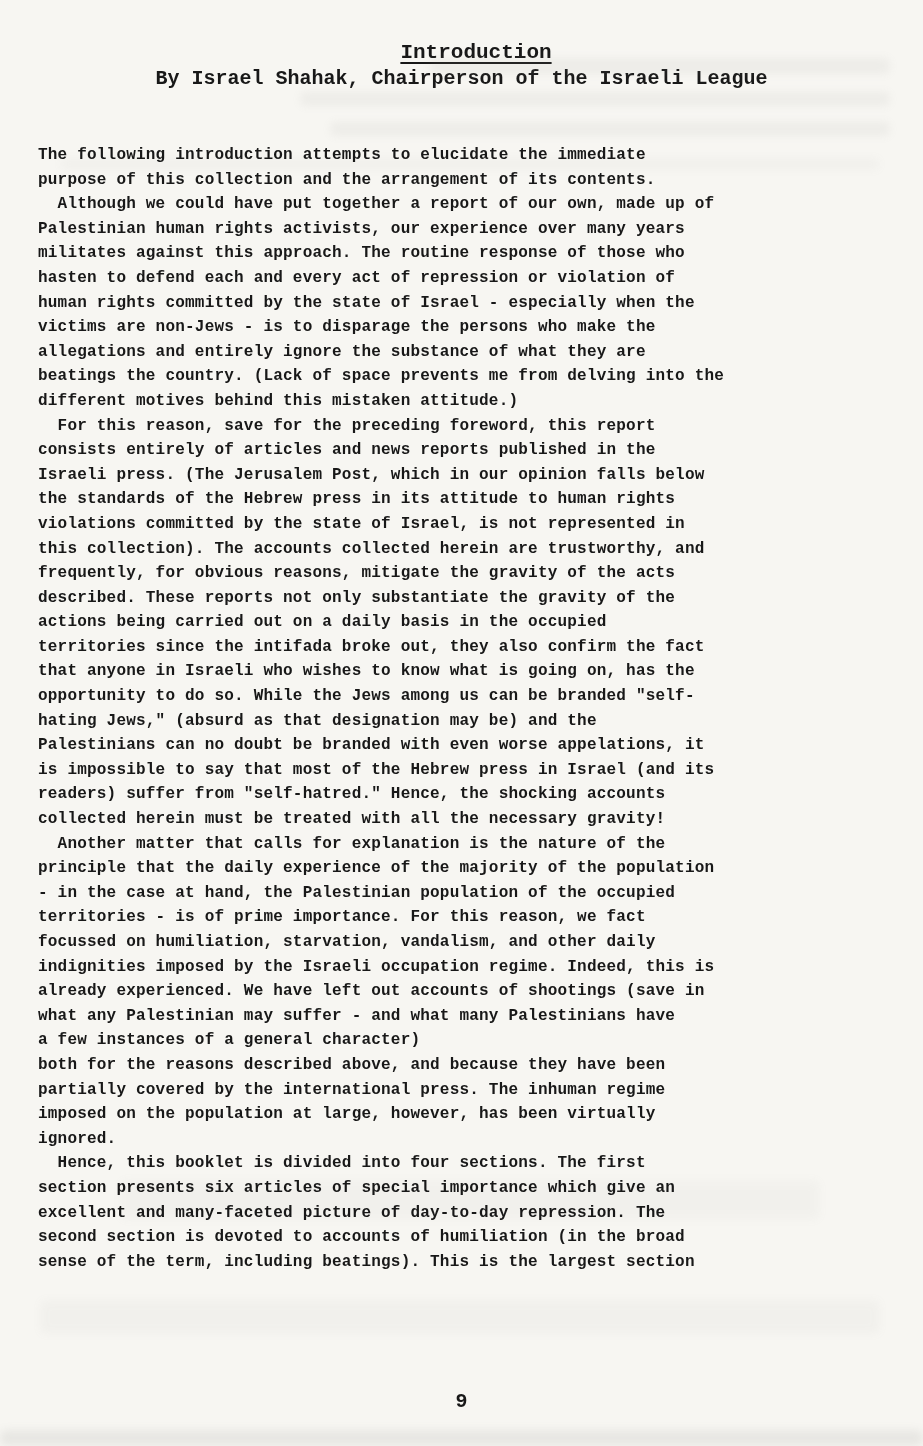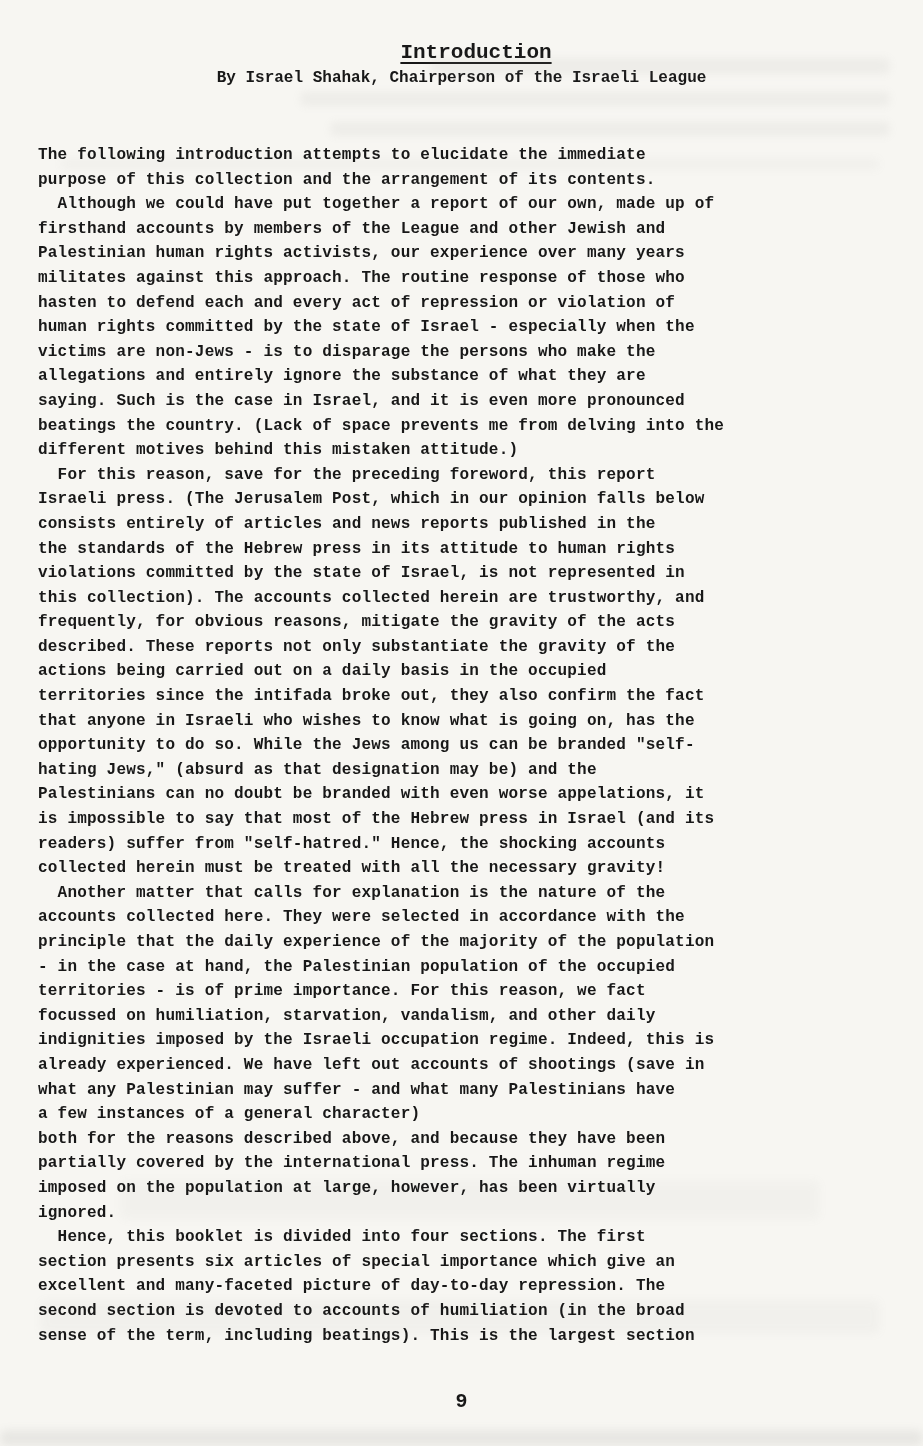--- a/index.html
+++ b/index.html
@@ -43,21 +43,21 @@
     line-height: 26px;
     padding-left: 29px;
   }
   .title-text {
     text-decoration: underline;
     text-underline-offset: 4px;
     text-decoration-thickness: 2px;
   }
   .byline {
     text-align: center;
-    font-size: 16px;
+    font-size: 20px;
     font-weight: 700;
     line-height: 25px;
     white-space: pre;
   }
   .body-text {
     position: absolute;
     left: 38px;
     top: 143px;
     width: 860px;
     font-size: 16px;
@@ -93,49 +93,46 @@
 
   <h1 class="title-row"><span class="title-text">Introduction</span></h1>
 
   <div class="byline">By Israel Shahak, Chairperson of the Israeli League</div>
 
 
   <div class="body-text">
       <div class="line">The following introduction attempts to elucidate the immediate</div>
       <div class="line">purpose of this collection and the arrangement of its contents.</div>
       <div class="line">  Although we could have put together a report of our own, made up of</div>
-      <div class="line">firsthand accounts by members of the League and other Jewish and</div>
       <div class="line">Palestinian human rights activists, our experience over many years</div>
       <div class="line">militates against this approach. The routine response of those who</div>
       <div class="line">hasten to defend each and every act of repression or violation of</div>
       <div class="line">human rights committed by the state of Israel - especially when the</div>
       <div class="line">victims are non-Jews - is to disparage the persons who make the</div>
       <div class="line">allegations and entirely ignore the substance of what they are</div>
-      <div class="line">saying. Such is the case in Israel, and it is even more pronounced</div>
       <div class="line">beatings the country. (Lack of space prevents me from delving into the</div>
       <div class="line">different motives behind this mistaken attitude.)</div>
       <div class="line">  For this reason, save for the preceding foreword, this report</div>
+      <div class="line">consists entirely of articles and news reports published in the</div>
       <div class="line">Israeli press. (The Jerusalem Post, which in our opinion falls below</div>
-      <div class="line">consists entirely of articles and news reports published in the</div>
       <div class="line">the standards of the Hebrew press in its attitude to human rights</div>
       <div class="line">violations committed by the state of Israel, is not represented in</div>
       <div class="line">this collection). The accounts collected herein are trustworthy, and</div>
       <div class="line">frequently, for obvious reasons, mitigate the gravity of the acts</div>
       <div class="line">described. These reports not only substantiate the gravity of the</div>
       <div class="line">actions being carried out on a daily basis in the occupied</div>
       <div class="line">territories since the intifada broke out, they also confirm the fact</div>
       <div class="line">that anyone in Israeli who wishes to know what is going on, has the</div>
       <div class="line">opportunity to do so. While the Jews among us can be branded "self-</div>
       <div class="line">hating Jews," (absurd as that designation may be) and the</div>
       <div class="line">Palestinians can no doubt be branded with even worse appelations, it</div>
       <div class="line">is impossible to say that most of the Hebrew press in Israel (and its</div>
       <div class="line">readers) suffer from "self-hatred." Hence, the shocking accounts</div>
       <div class="line">collected herein must be treated with all the necessary gravity!</div>
       <div class="line">  Another matter that calls for explanation is the nature of the</div>
-      <div class="line">accounts collected here. They were selected in accordance with the</div>
       <div class="line">principle that the daily experience of the majority of the population</div>
       <div class="line">- in the case at hand, the Palestinian population of the occupied</div>
       <div class="line">territories - is of prime importance. For this reason, we fact</div>
       <div class="line">focussed on humiliation, starvation, vandalism, and other daily</div>
       <div class="line">indignities imposed by the Israeli occupation regime. Indeed, this is</div>
       <div class="line">already experienced. We have left out accounts of shootings (save in</div>
       <div class="line">what any Palestinian may suffer - and what many Palestinians have</div>
       <div class="line">a few instances of a general character)</div>
       <div class="line">both for the reasons described above, and because they have been</div>
       <div class="line">partially covered by the international press. The inhuman regime</div>

